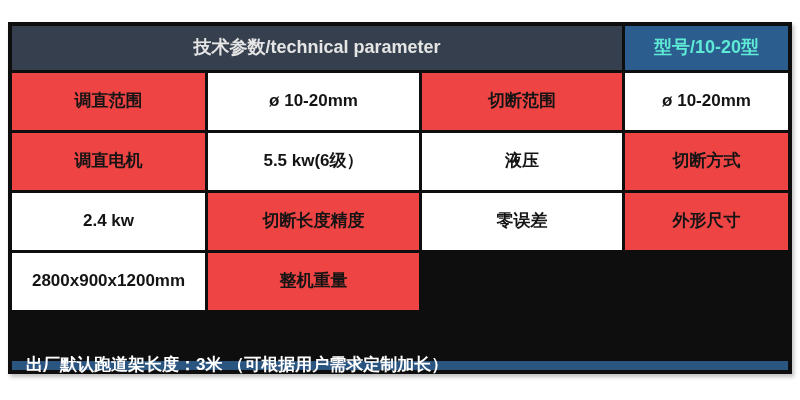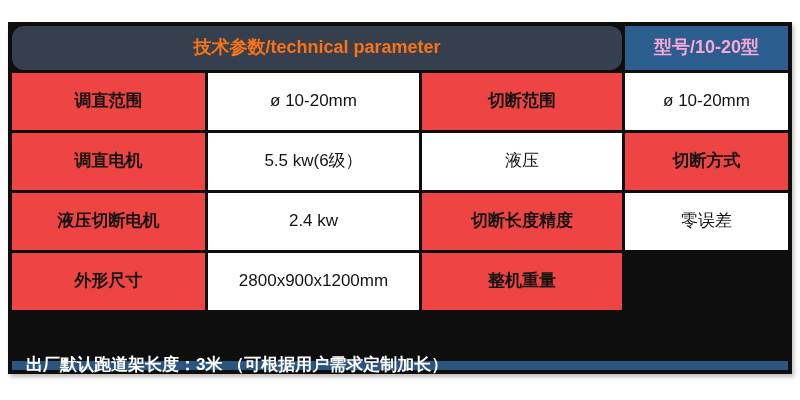--- a/index.html
+++ b/index.html
@@ -23,30 +23,30 @@
     box-shadow: 2px 3px 4px rgba(0,0,0,0.25);
   }
 
   .cell {
     display: flex; align-items: center; justify-content: center;
     font-size: 17px; line-height: 1.2; text-align: center;
     color: #141414; background: #ffffff;
   }
   .cell-header-title {
     grid-column: 1 / 4;
-    background: #353f4d; color: #f97316;
-    font-weight: bold; font-size: 18px; border-radius: 12px;
+    background: #353f4d; color: #e5e5e5;
+    font-weight: bold; font-size: 18px;
   }
   .cell-header-model {
     grid-column: 4 / 5;
-    background: #2c5d8f; color: #f9a8d4;
+    background: #2c5d8f; color: #5eead4;
     font-weight: bold; font-size: 18px;
   }
   .cell-label { background: #ef4444; font-weight: bold; }
-  .cell-value { background: #ffffff; font-weight: normal; }
+  .cell-value { background: #ffffff; font-weight: bold; }
   .cell-footer {
     grid-column: 1 / 5;
     background: #2a5580; color: #ffffff;
     font-weight: bold; font-size: 17px;
     justify-content: flex-start; padding-left: 14px; text-align: left; margin-top: 48px;
   }
 </style>
 </head>
 <body>
 
@@ -59,21 +59,20 @@
     <div class="cell cell-label">调直范围</div>
     <div class="cell cell-value">ø 10-20mm</div>
     <div class="cell cell-label">切断范围</div>
     <div class="cell cell-value">ø 10-20mm</div>
 
     <div class="cell cell-label">调直电机</div>
     <div class="cell cell-value">5.5 kw(6级）</div>
     <div class="cell cell-value">液压</div>
     <div class="cell cell-label">切断方式</div>
 
-    <div class="cell cell-label">液压切断电机</div>
     <div class="cell cell-value">2.4 kw</div>
     <div class="cell cell-label">切断长度精度</div>
     <div class="cell cell-value">零误差</div>
 
     <div class="cell cell-label">外形尺寸</div>
     <div class="cell cell-value">2800x900x1200mm</div>
     <div class="cell cell-label">整机重量</div>
 
     <div class="cell cell-footer">出厂默认跑道架长度：3米 （可根据用户需求定制加长）</div>
 

